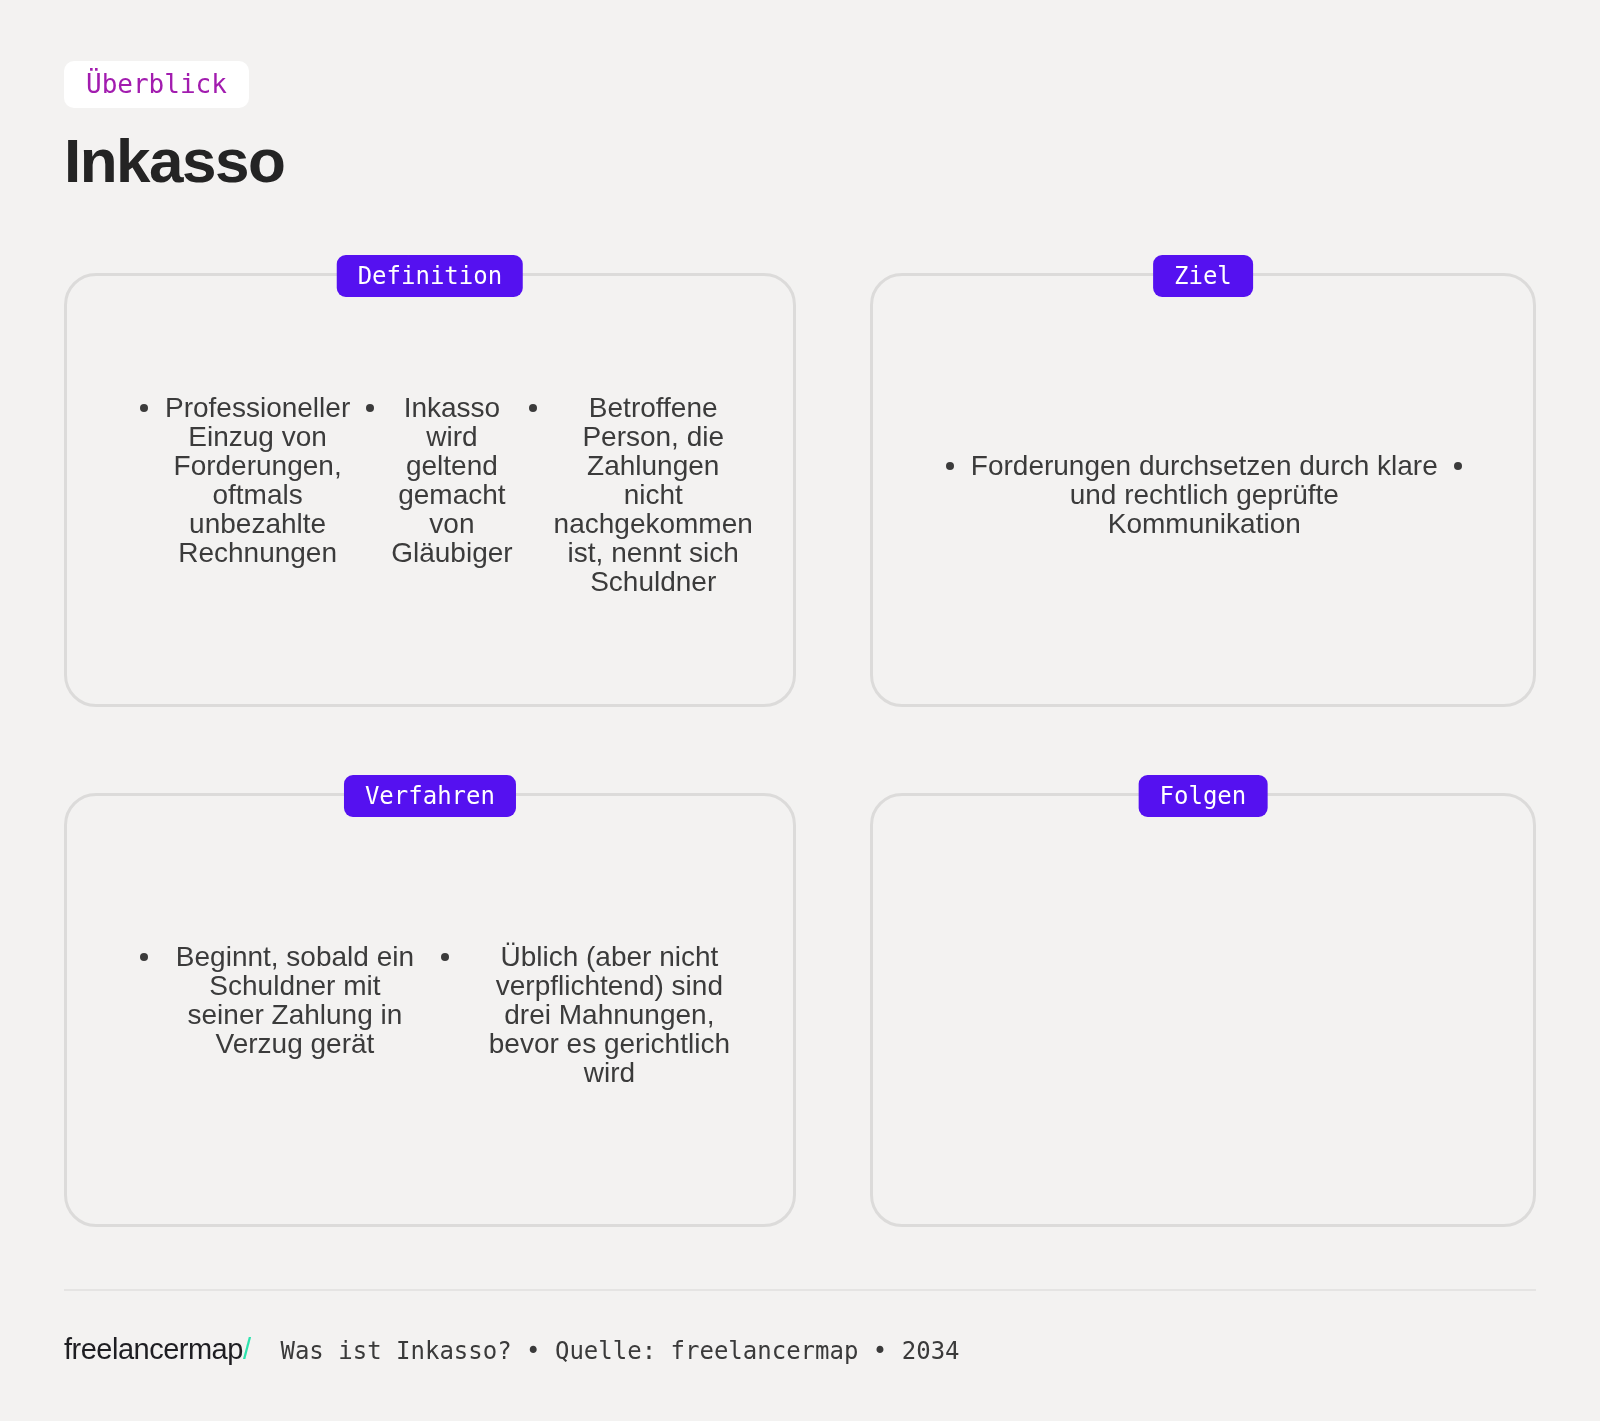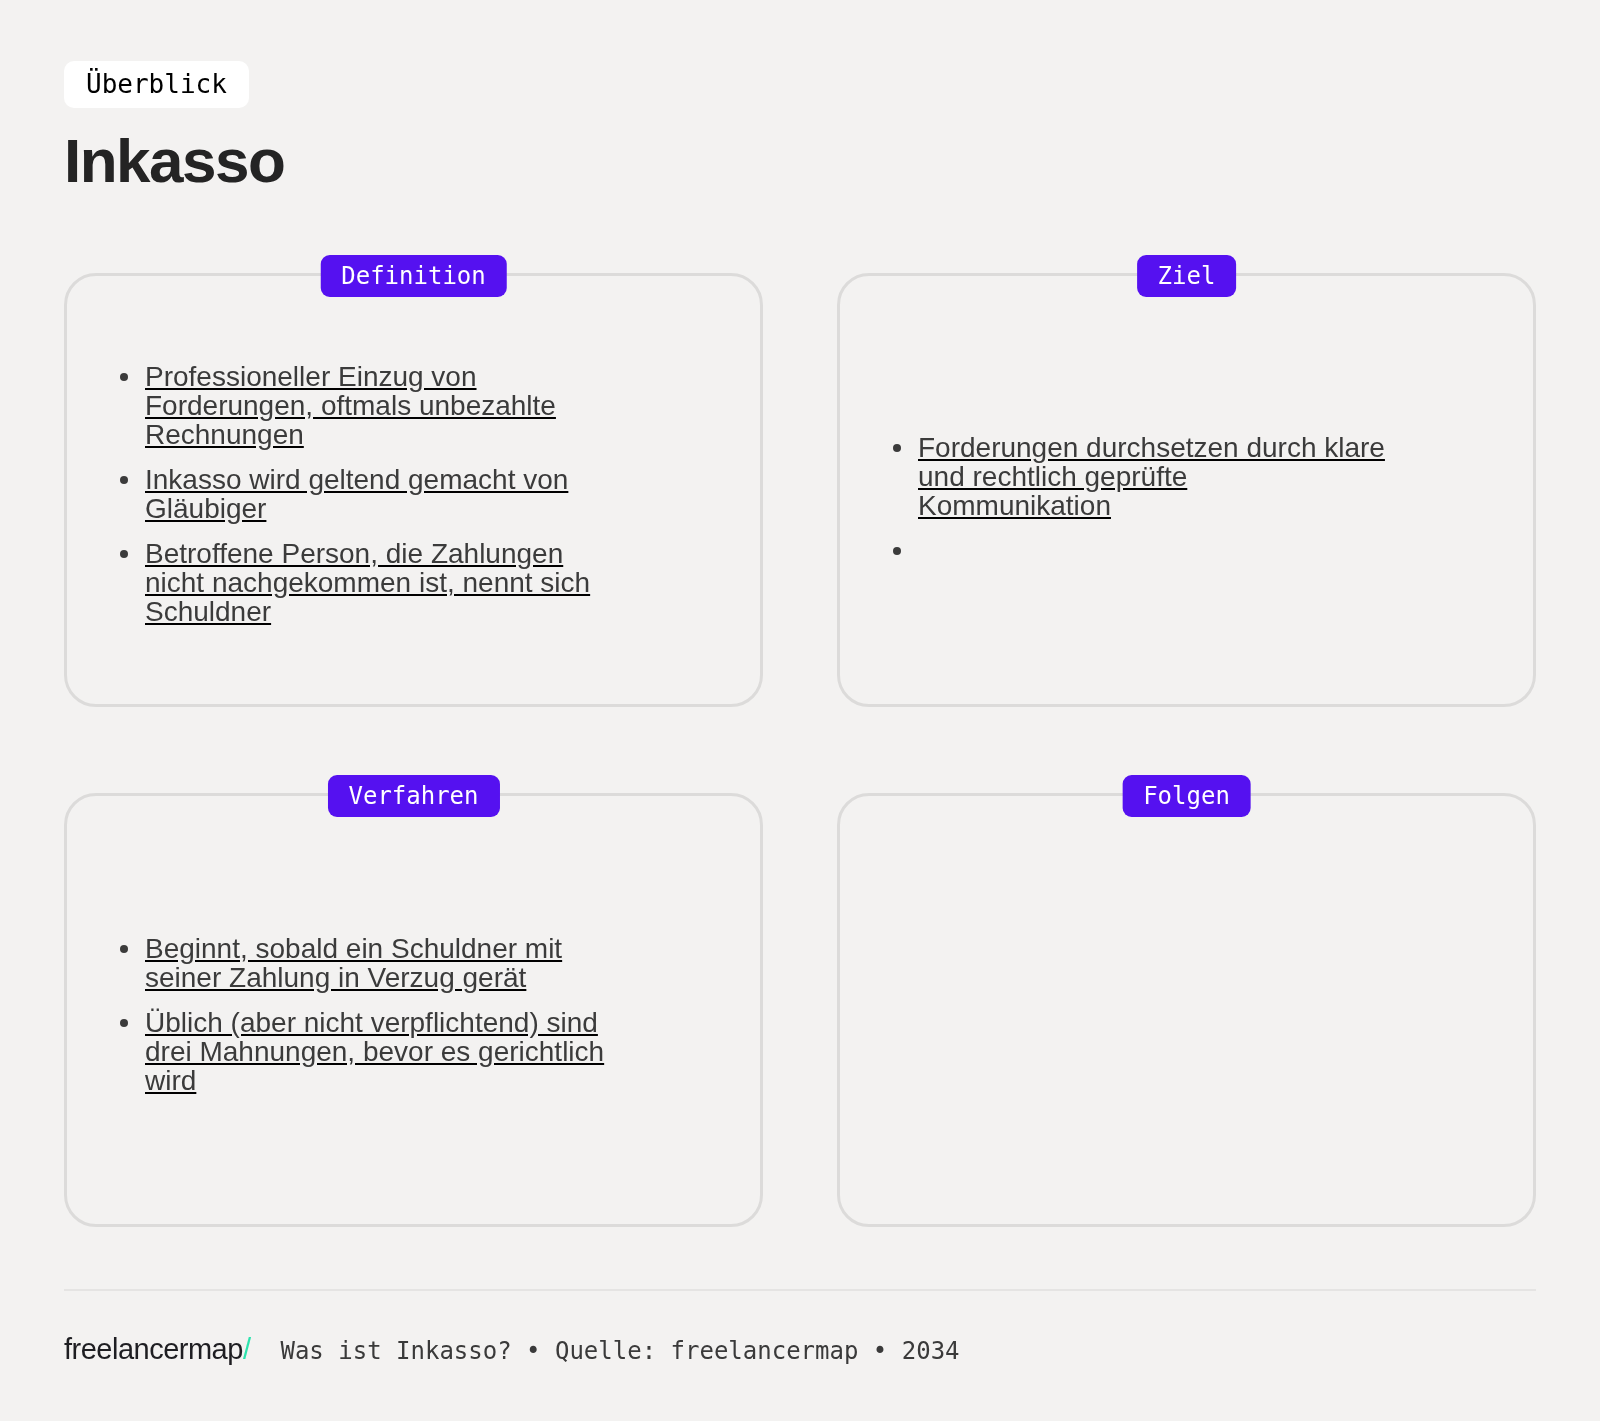--- a/index.html
+++ b/index.html
@@ -15,21 +15,21 @@
 
   
   .kicker {
     display: inline-block;
     background: #ffffff;
     border-radius: 10px;
     padding: 9px 22px;
     font-family: "DejaVu Sans Mono", monospace;
     font-size: 26px;
     line-height: 29px;
-    color: #000000;
+    color: #a21caf;
   }
   h1.title {
     margin: 16px 0 12px;
     font-size: 62px;
     line-height: 74px;
     font-weight: bold;
     letter-spacing: -1.5px;
     color: #242424;
   }
 
@@ -42,41 +42,41 @@
     row-gap: 86px;
   }
   .card {
     position: relative;
     box-sizing: border-box;
     height: 434px;
     border: 3px solid #dcdbda;
     border-radius: 32px;
     display: flex;
     align-items: center;
-    padding: 24px 40px 16px 53px;
-    text-decoration: underline;
+    padding: 24px 40px 16px 73px;
   }
   .card-badge {
     position: absolute;
     top: -21px;
     left: 50%;
     transform: translateX(-50%);
     background: #5511f0;
     color: #ffffff;
     font-family: "DejaVu Sans Mono", monospace;
     font-size: 24px;
     line-height: 28px;
     padding: 7px 21px;
     border-radius: 9px;
     white-space: nowrap;
   }
   .bullets {
     display: flex;
-    flex-direction: column;
+    flex-direction: row;
     gap: 16px;
+    text-align: center;
   }
   .bullet {
     display: flex;
     gap: 17px;
     font-size: 28px;
     line-height: 29px;
     color: #3b3b3b;
   }
   .bullet .dot {
     flex: 0 0 auto;

